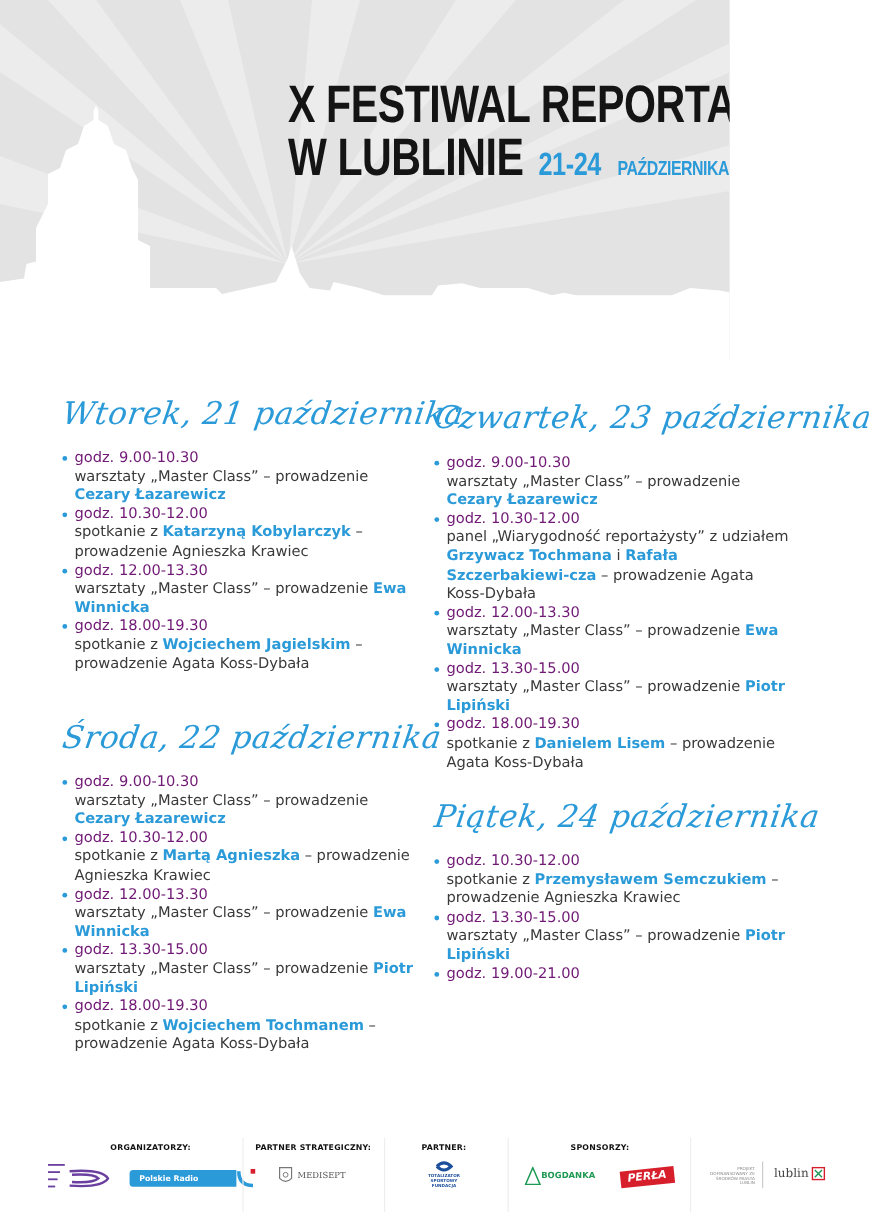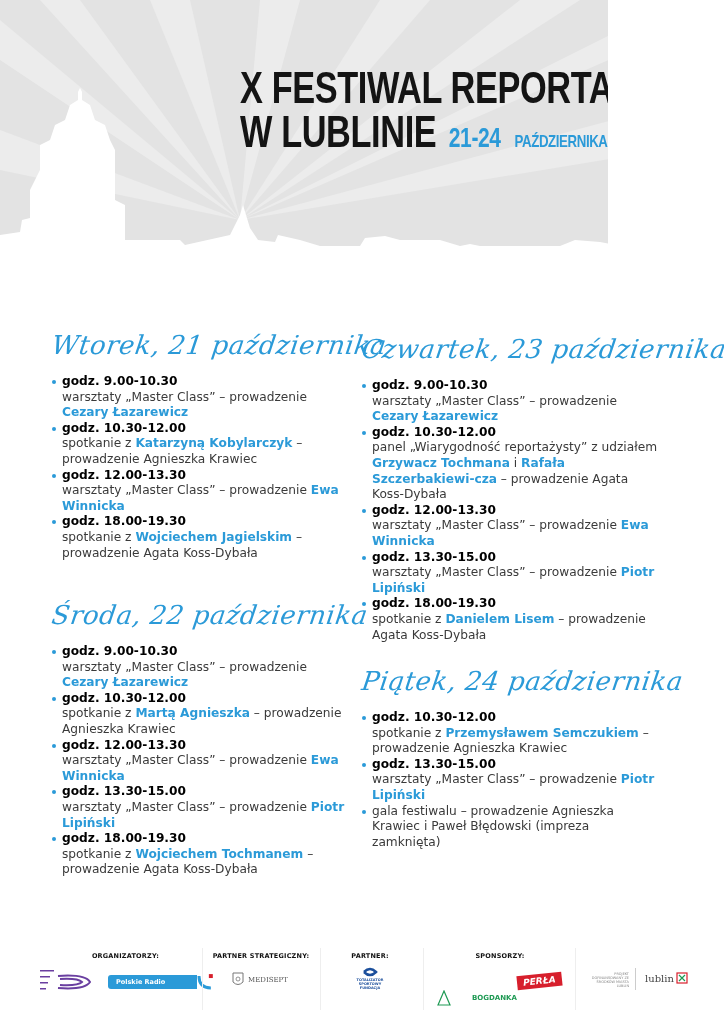--- a/index.html
+++ b/index.html
@@ -26,21 +26,21 @@
     font-family: "DejaVu Serif", serif; font-style: italic; color: #2b9ad8;
     font-size: 26px; font-weight: normal; letter-spacing: 0.5px; white-space: nowrap;
     transform: skewX(-8deg); transform-origin: left bottom;
   }
   ul.events { list-style: none; margin-top: 14px; }
   ul.events li { position: relative; padding-left: 12px; font-size: 12.2px; line-height: 15.6px; }
   ul.events li::before {
     content: ""; position: absolute; left: 2px; top: 6px; width: 4px; height: 4px;
     border-radius: 50%; background: #2b9ad8;
   }
-  .time { font-weight: bold; color: #000000; display: block; }
+  .time { font-weight: normal; color: #701a75; display: block; }
   .desc { color: #3a3a3a; }
   .hl { font-weight: bold; color: #2b9ad8; }
 
   .footer { position: absolute; left: 0; top: 944px; width: 724px; height: 80px; }
   .fgroup { position: absolute; top: 0; height: 72px; }
   .fgroup .flabel { font-size: 6.5px; font-weight: bold; color: #111; text-align: center; letter-spacing: 0.2px; }
   .vsep { position: absolute; top: 4px; width: 1px; height: 62px; background: #eeeeee; }
   .logo { position: absolute; display: flex; align-items: center; justify-content: center; }
   .prl { background: #2b9ad8; color: #fff; font-size: 6.5px; font-weight: bold; border-radius: 3px 0 0 3px; padding: 0 8px; height: 14px; line-height: 14px; }
   .bogdanka { color: #1f9a54; font-size: 7px; font-weight: bold; }
@@ -110,21 +110,21 @@
       <li><span class="time">godz. 13.30-15.00</span><span class="desc">warsztaty „Master Class” – prowadzenie </span><span class="hl">Piotr Lipiński</span></li>
       <li><span class="time">godz. 18.00-19.30</span><span class="desc">spotkanie z </span><span class="hl">Danielem Lisem</span><span class="desc"> – prowadzenie Agata Koss-Dybała</span></li>
     </ul>
 </div>
 
 <div class="col" style="left:360px; top:666px;">
   <div class="day-heading">Piątek, 24 października</div>
   <ul class="events">
       <li><span class="time">godz. 10.30-12.00</span><span class="desc">spotkanie z </span><span class="hl">Przemysławem Semczukiem</span><span class="desc"> – prowadzenie Agnieszka Krawiec</span></li>
       <li><span class="time">godz. 13.30-15.00</span><span class="desc">warsztaty „Master Class” – prowadzenie </span><span class="hl">Piotr Lipiński</span></li>
-      <li><span class="desc">gala festiwalu – prowadzenie Agnieszka Krawiec i Paweł Błędowski (impreza zamknięta)</span></li>
+      <li><span class="time">godz. 19.00-21.00</span></li>
     </ul>
 </div>
 
 <div class="footer">
   <div class="fgroup" style="left:38px; width:175px;">
     <div class="flabel" style="margin-top:8px;">ORGANIZATORZY:</div>
     <div class="logo" style="left:2px; top:24px; width:60px; height:26px;">
       <svg width="60" height="26" viewBox="0 0 60 26">
         <rect x="0" y="2" width="14" height="1.5" fill="#6a3fa0"></rect>
         <rect x="0" y="8" width="10" height="1.5" fill="#6a3fa0"></rect>
@@ -165,21 +165,21 @@
         <path d="M2,6 Q8,0 14,6 Q8,12 2,6" fill="none" stroke="#1c4f9c" stroke-width="2.5"></path>
       </svg>
       <span class="tiny" style="color:#1c4f9c; font-weight:bold; text-align:center;">TOTALIZATOR SPORTOWY FUNDACJA</span>
     </div>
   </div>
 
   <div class="vsep" style="left:423px;"></div>
 
   <div class="fgroup" style="left:425px; width:150px;">
     <div class="flabel" style="margin-top:8px;">SPONSORZY:</div>
-    <div class="logo" style="left:12px; top:28px; gap:21px;margin-top:18px;">
+    <div class="logo" style="left:12px; top:28px; gap:0;">
       <svg width="14" height="16" viewBox="0 0 14 16">
         <path d="M1,15 L7,1 L13,15 Z" fill="none" stroke="#1f9a54" stroke-width="1.2"></path>
       </svg>
       <span class="bogdanka">BOGDANKA</span>
     </div>
     <div class="logo" style="left:92px; top:30px;">
       <span class="perla">PERŁA</span>
     </div>
   </div>
 

